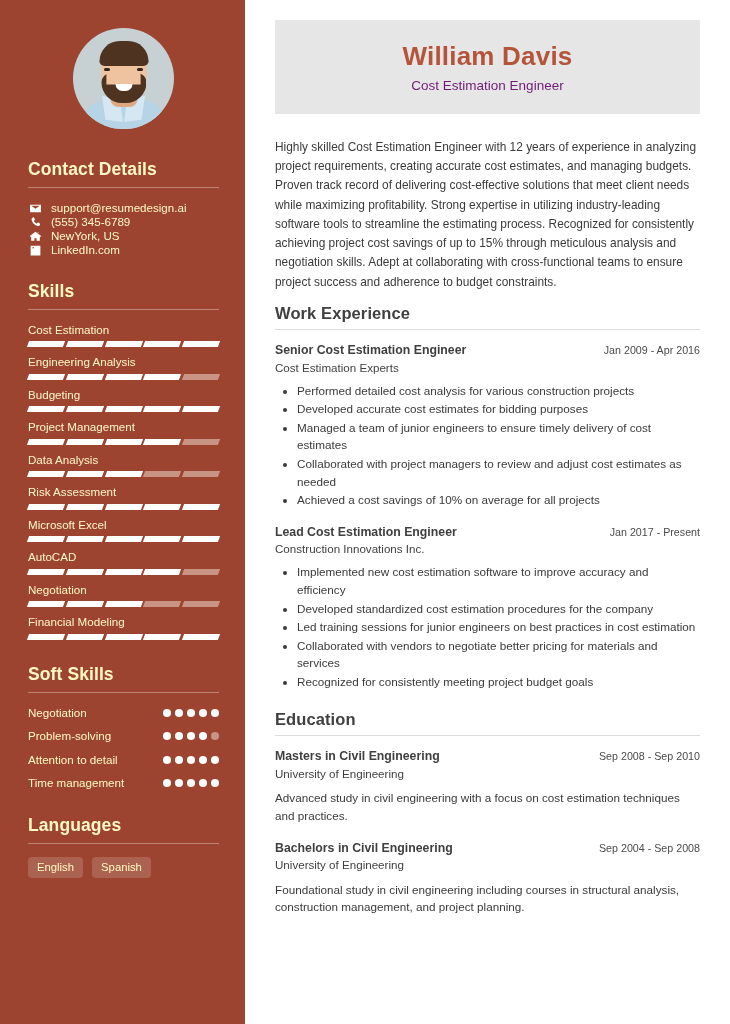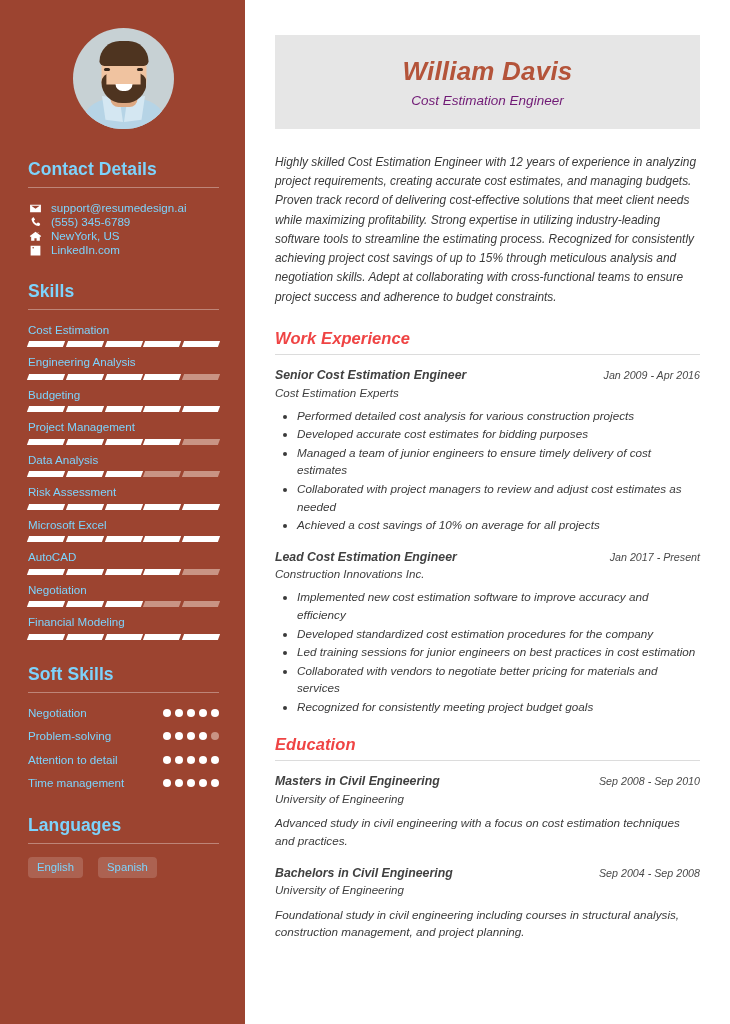--- a/index.html
+++ b/index.html
@@ -19,21 +19,21 @@
     background: #ffffff;
     overflow: hidden;
     position: relative;
   }
 
   
   .sidebar {
     width: 245px;
     min-width: 245px;
     background: #9c4430;
-    color: #7dd3fc;
+    color: #fef9c3;
     padding: 28px 0 0 0;
     position: relative;
   }
   .sidebar-inner { padding: 0 26px 0 28px; }
 
   .photo-wrap {
     display: flex;
     justify-content: center;
     margin-bottom: 30px;
   }
@@ -181,42 +181,41 @@
   }
   .dots { display: flex; gap: 4px; padding-top: 3px; flex: none; }
   .dot {
     width: 8px; height: 8px;
     border-radius: 50%;
     background: #c99484;
   }
   .dot.on { background: #ffffff; }
 
   
-  .lang-row { display: flex; flex-wrap: wrap; gap: 15px; }
+  .lang-row { display: flex; flex-wrap: wrap; gap: 9px; }
   .lang-tag {
     background: rgba(255,255,255,0.16);
     border-radius: 4px;
     padding: 4px 9px;
     font-size: 11.3px;
     line-height: 1.2;
   }
 
   .accent-edge {
     position: absolute;
     top: 0; right: 0;
     width: 4px; height: 100%;
     background: #9c4430;
   }
 
   
   .main {
     flex: 1;
-    padding: 35px 30px 0 30px;
+    padding: 20px 30px 0 30px;
     color: #333333;
-    font-style: italic;
   }
 
   .name-card {
     background: #e6e6e6;
     padding: 22px 18px 20px 18px;
     text-align: center;
     margin-bottom: 24px;
   }
   .name {
     color: #b4543a;
@@ -229,26 +228,26 @@
   .role {
     color: #701a75;
     font-size: 13.5px;
     line-height: 1.2;
   }
 
   .summary {
     font-size: 11.9px;
     line-height: 1.62;
     color: #3a3a3a;
-    margin-bottom: 22px;
+    margin-bottom: 12px;
     text-align: left;
   }
 
   .sec-head {
-    color: #ef4444;
+    color: #404040;
     font-size: 16.5px;
     font-weight: bold;
     margin-bottom: 6px;
     letter-spacing: 0.1px;
   }
   .sec-rule {
     height: 1px;
     background: #dcdcdc;
     margin-bottom: 12px;
   }

